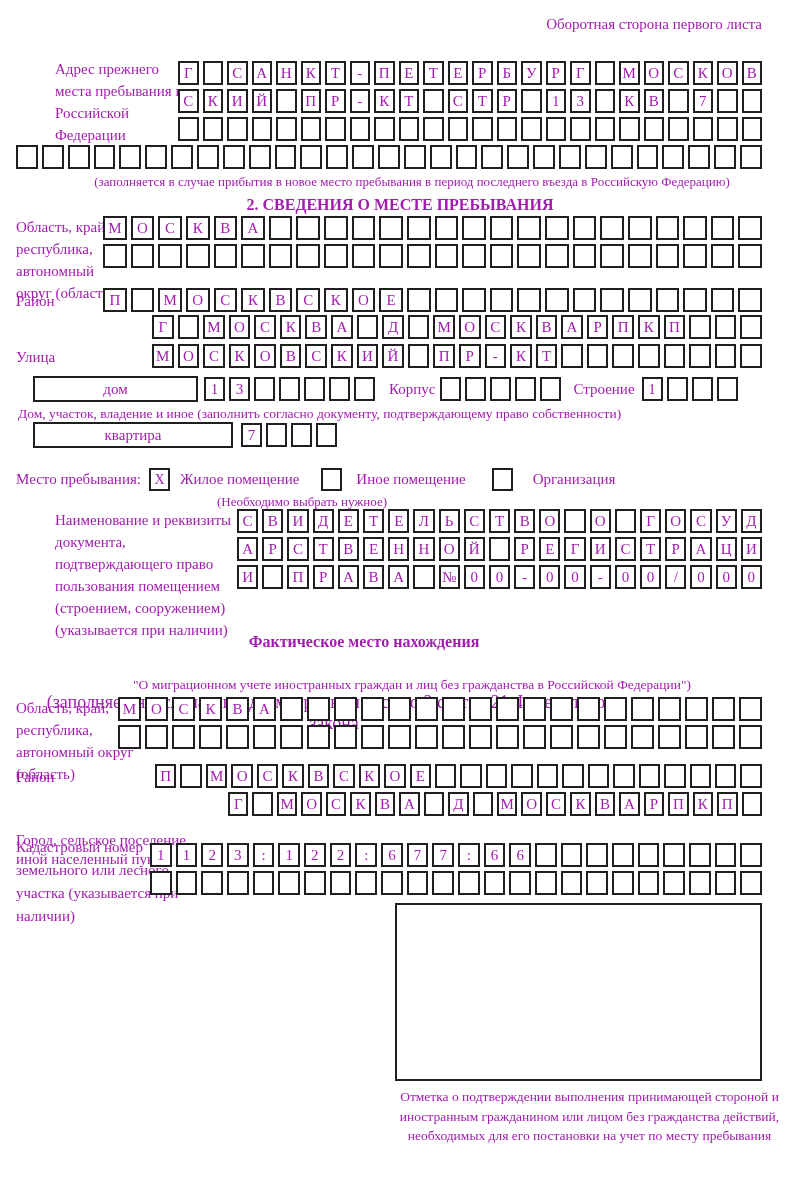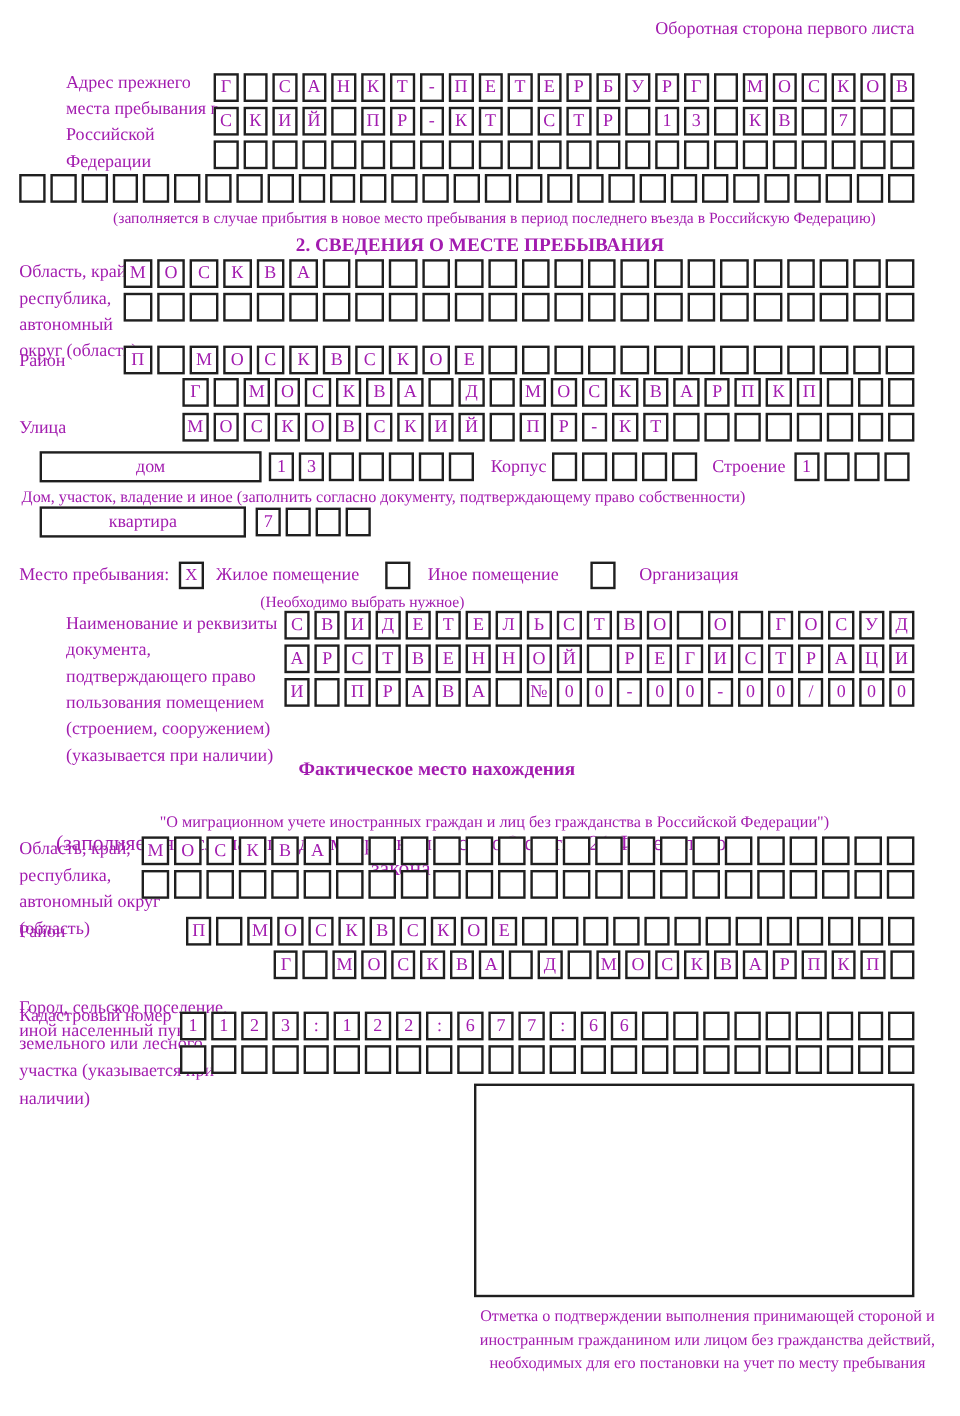--- a/index.html
+++ b/index.html
@@ -284,21 +284,21 @@
       <span class="cell"></span>
       <span class="cell"></span>
       <span class="cell"></span>
       <span class="cell"></span>
       <span class="cell"></span>
       <span class="cell"></span>
       <span class="cell"></span>
     </div>
 
   <div class="abs flexrow" style="left:33px; top:376px; width:729px;">
-    <div class="box-input" style="width:185px;">дом</div>
+    <div class="box-input" style="width:165px;">дом</div>
     <div class="cellrow" style="position:static; width:171px; margin-left:6px;">
         <span class="cell">1</span>
         <span class="cell">3</span>
         <span class="cell"></span>
         <span class="cell"></span>
         <span class="cell"></span>
         <span class="cell"></span>
         <span class="cell"></span>
       </div>
     <div style="margin-left:14px;">Корпус</div>
@@ -313,21 +313,21 @@
     <div class="cellrow" style="position:static; width:96px; margin-left:7px;">
         <span class="cell">1</span>
         <span class="cell"></span>
         <span class="cell"></span>
         <span class="cell"></span>
       </div>
   </div>
   <div class="abs caption-left" style="left:18px; top:406px;">Дом, участок, владение и иное (заполнить согласно документу, подтверждающему право собственности)</div>
 
   <div class="abs flexrow" style="left:33px; top:422px;">
-    <div class="box-input" style="width:172px;">квартира</div>
+    <div class="box-input" style="width:200px;">квартира</div>
     <div class="cellrow" style="position:static; width:96px; margin-left:8px;">
         <span class="cell">7</span>
         <span class="cell"></span>
         <span class="cell"></span>
         <span class="cell"></span>
       </div>
   </div>
 
   <div class="abs flexrow" style="left:16px; top:468px;">
     <div>Место пребывания:</div>

